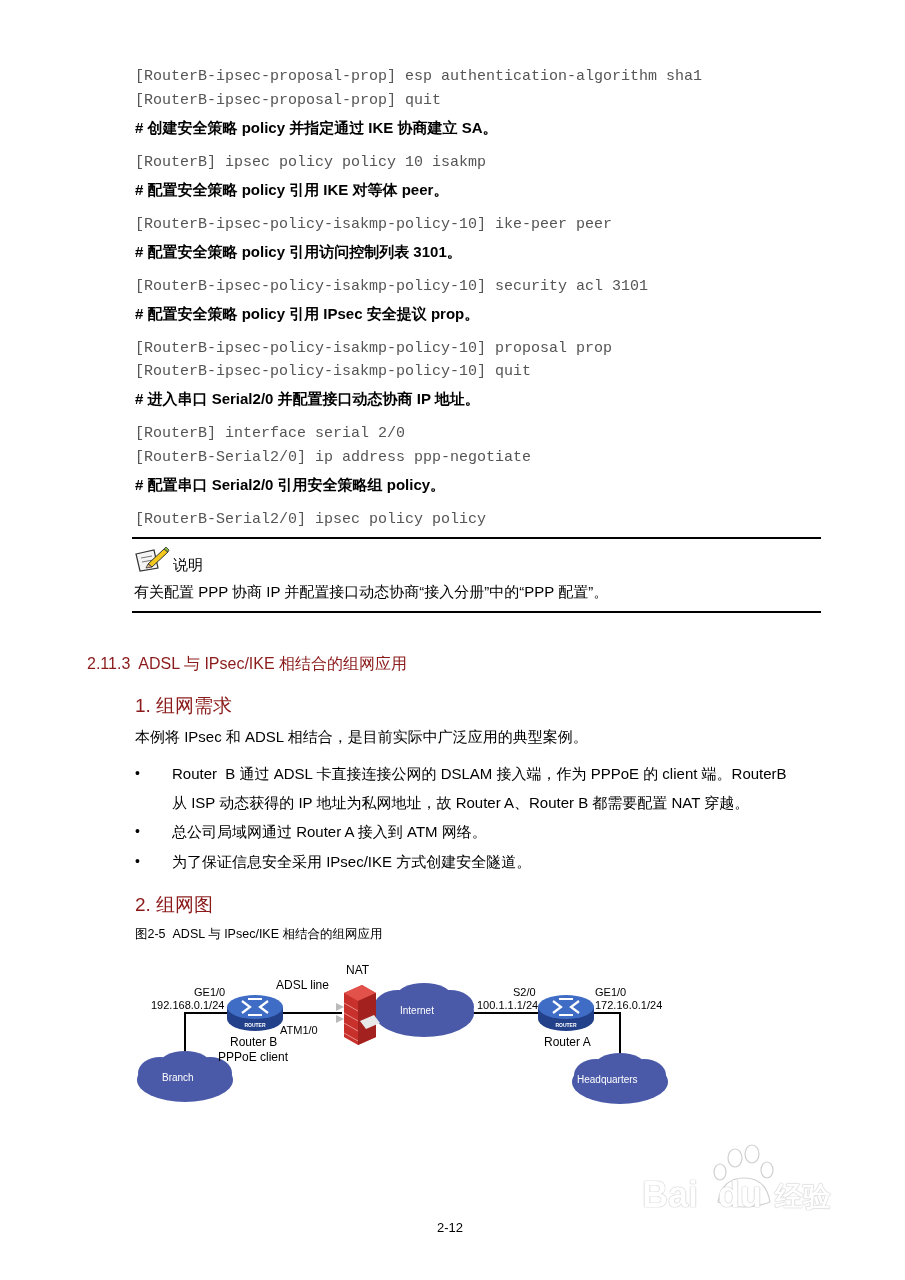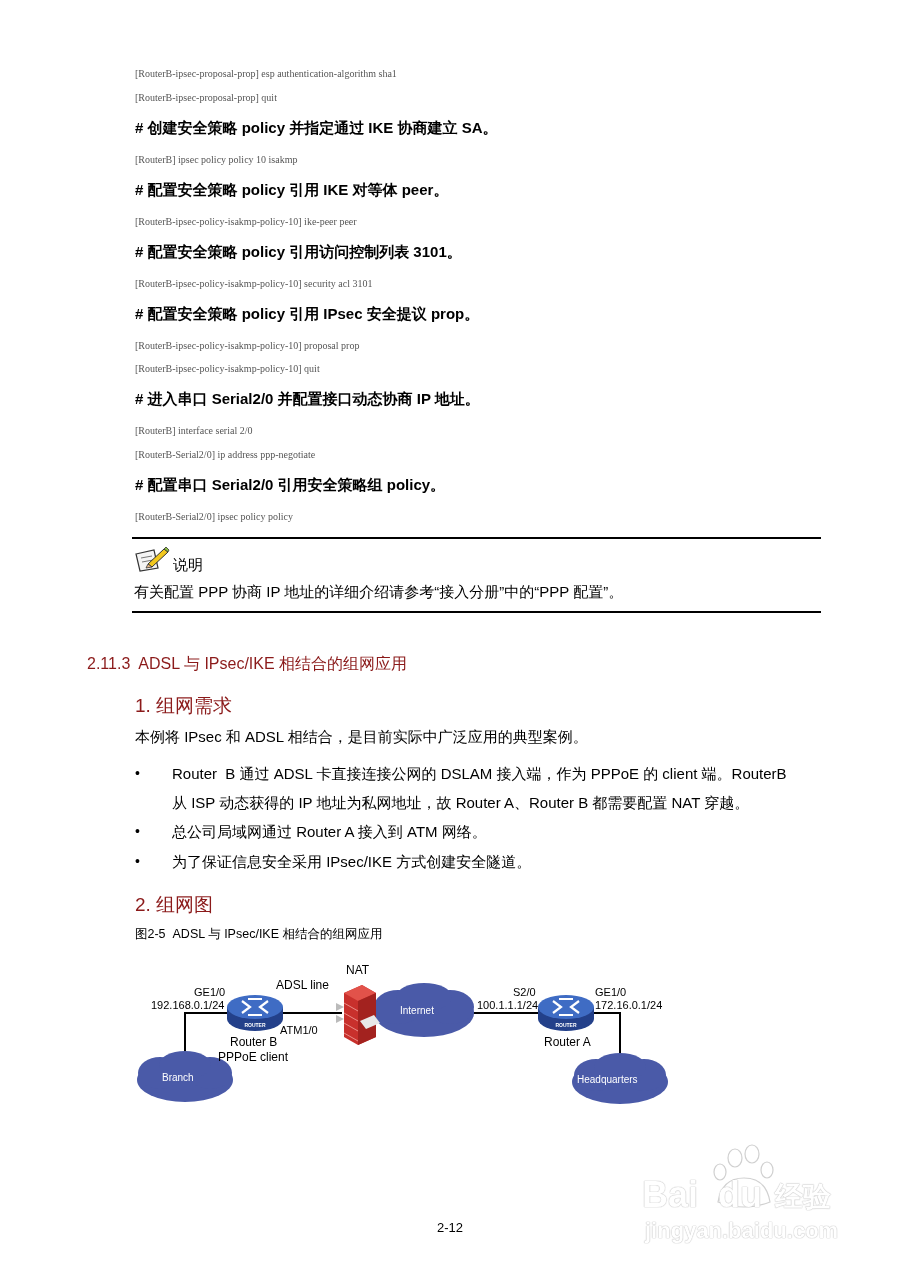--- a/index.html
+++ b/index.html
@@ -1,19 +1,19 @@
 <!DOCTYPE html>
 <html><head>
 <meta charset="utf-8">
 <style>
   html, body { margin: 0; padding: 0; background: #ffffff; }
   body { width: 905px; height: 1280px; position: relative; overflow: hidden;
          font-family: "Liberation Sans", "DejaVu Sans", sans-serif; color: #000; }
-  .code { position: absolute; left: 135px; font-family: Liberation Serif, serif;
-          font-size: 10px; color: #555; white-space: pre; }
+  .code { position: absolute; left: 135px; font-family: Liberation Mono, monospace;
+          font-size: 15px; color: #555; white-space: pre; }
   .step { position: absolute; left: 135px; font-size: 15px; color: #000; white-space: pre; font-weight: bold; }
   .rule { position: absolute; left: 132px; width: 689px; height: 0; border-top: 2px solid #000; }
   .note-title { position: absolute; left: 173px; top: 556px; font-size: 15px; }
   .note-text { position: absolute; left: 134px; top: 583px; font-size: 15px; white-space: pre; }
   .h3 { position: absolute; left: 87px; top: 654px; font-size: 16px; color: #8b1a1a; white-space: pre; }
   .h4 { position: absolute; left: 135px; font-size: 19px; color: #8b1a1a; white-space: pre; }
   .para { position: absolute; left: 135px; top: 728px; font-size: 15px; white-space: pre; }
   .bullet { position: absolute; left: 135px; font-size: 15px; }
   .bullet .dot { position: absolute; left: 0; top: 0; font-size: 14px; }
   .bullet .txt { position: absolute; left: 37px; top: 0; white-space: pre; }
@@ -59,21 +59,21 @@
   <svg width="36" height="26" viewBox="0 0 36 26">
     <polygon points="2,8 20,4 24,22 6,25" fill="#f4f4f4" stroke="#333" stroke-width="1.2"></polygon>
     <line x1="7" y1="12" x2="18" y2="10" stroke="#777" stroke-width="1"></line>
     <line x1="8" y1="16" x2="19" y2="14" stroke="#777" stroke-width="1"></line>
     <polygon points="14,18 30,3 34,6 18,21" fill="#f2c81e" stroke="#333" stroke-width="1"></polygon>
     <polygon points="14,18 18,21 12,22" fill="#e8b98a" stroke="#333" stroke-width="0.8"></polygon>
     <polygon points="30,3 32,1 35,4 34,6" fill="#8cbf3f" stroke="#333" stroke-width="0.8"></polygon>
   </svg>
 </div>
 <div class="note-title">说明</div>
-<div class="note-text">有关配置 PPP 协商 IP 地址的详细介绍请参考“接入分册”中的“PPP 配置”。</div>
+<div class="note-text">有关配置 PPP 协商 IP 并配置接口动态协商“接入分册”中的“PPP 配置”。</div>
 <div class="rule" style="top:611px"></div>
 
 <div class="h3">2.11.3  ADSL 与 IPsec/IKE 相结合的组网应用</div>
 <div class="h4" style="top:693px">1. 组网需求</div>
 <div class="para">本例将 IPsec 和 ADSL 相结合，是目前实际中广泛应用的典型案例。</div>
 
 <div class="bullet" style="top:765px">
   <span class="dot">•</span>
   <span class="txt">Router  B 通过 ADSL 卡直接连接公网的 DSLAM 接入端，作为 PPPoE 的 client 端。RouterB</span>
 </div>
@@ -175,14 +175,13 @@
     <g fill="#fff" stroke="#aaa" stroke-width="1.2">
       <ellipse cx="95" cy="18" rx="7" ry="9"></ellipse>
       <ellipse cx="112" cy="14" rx="7" ry="9"></ellipse>
       <ellipse cx="80" cy="32" rx="6" ry="8"></ellipse>
       <ellipse cx="127" cy="30" rx="6" ry="8"></ellipse>
       <path d="M78,62 Q82,38 104,38 Q126,38 130,62 Q104,72 78,62 Z"></path>
     </g>
   </svg>
   <div class="wm-text" style="left:2px;top:34px;font-size:36px">Bai  du</div>
   <div class="wm-text" style="left:135px;top:38px;font-size:28px">经验</div>
-  <div class="wm-text" style="left:5px;top:78px;font-size:22px">jingyan.baidu.com</div>
 </div>
 
 </body></html>

